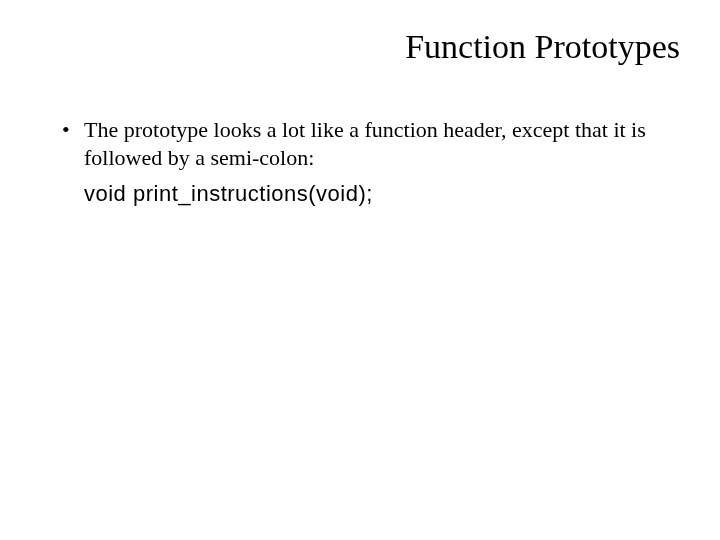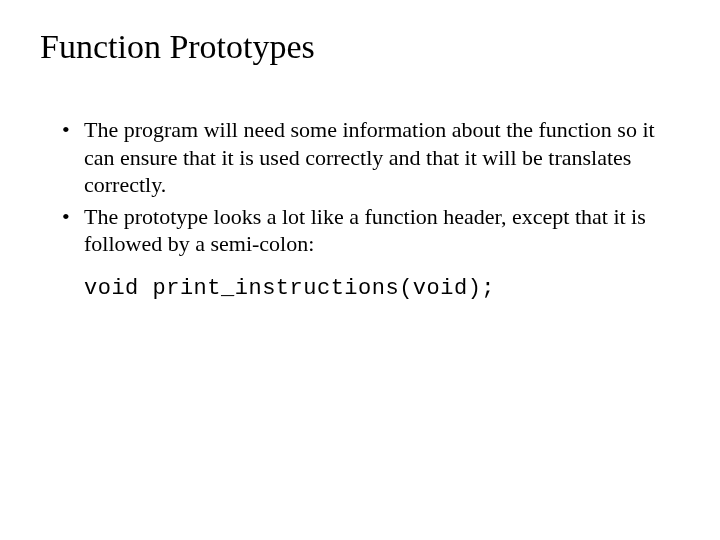--- a/index.html
+++ b/index.html
@@ -12,21 +12,21 @@
       height: 540px;
       background: #ffffff;
       font-family: "Times New Roman", Times, serif;
       color: #000000;
       padding: 20px 40px 20px 40px;
       overflow: hidden;
     }
     .slide-title {
       font-size: 34px;
       font-weight: normal;
-      text-align: left;
+      text-align: right;
       margin-top: 8px;
       margin-bottom: 50px;
     }
     .bullet-list {
       list-style: none;
       padding-left: 22px;
     }
     .bullet-item {
       font-size: 22px;
       line-height: 1.25;
@@ -35,30 +35,29 @@
       padding-left: 22px;
     }
     .bullet-item::before {
       content: "•";
       position: absolute;
       left: 0;
       top: 0;
       font-size: 22px;
     }
     .code-line {
-      font-family: Liberation Mono, monospace;
+      font-family: Liberation Sans, sans-serif;
       font-size: 22px;
       margin-left: 44px;
-      margin-top: 18px;
+      margin-top: 10px;
       letter-spacing: 0.5px;
     }
   </style>
 </head>
 <body>
 
 <h1 class="slide-title">Function Prototypes</h1>
 
 <ul class="bullet-list">
-  <li class="bullet-item">The program will need some information about the function so it can ensure that it is used correctly and that it will be translates correctly.</li>
   <li class="bullet-item">The prototype looks a lot like a function header, except that it is followed by a semi-colon:</li>
 </ul>
 
 <div class="code-line">void print_instructions(void);</div>
 
 </body></html>

